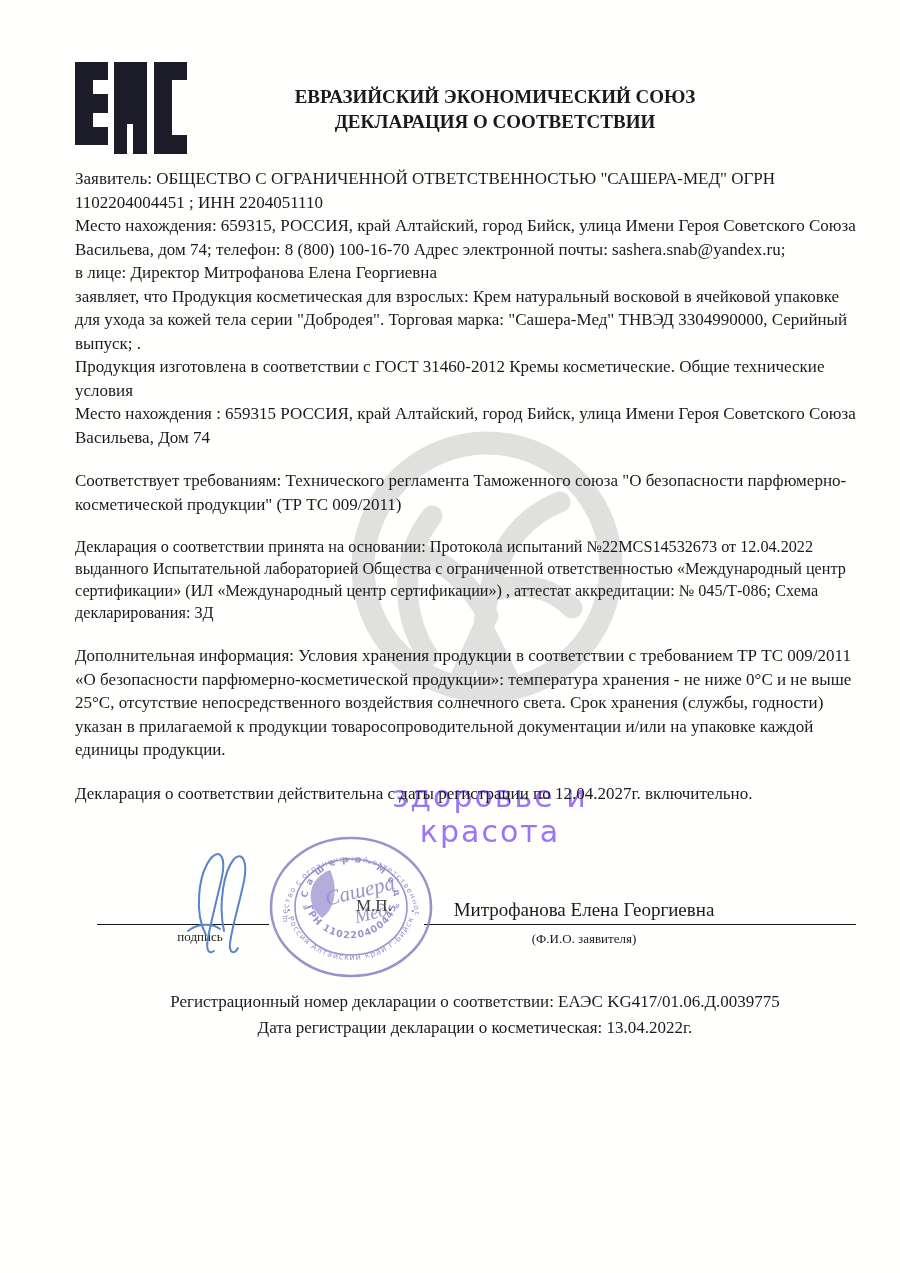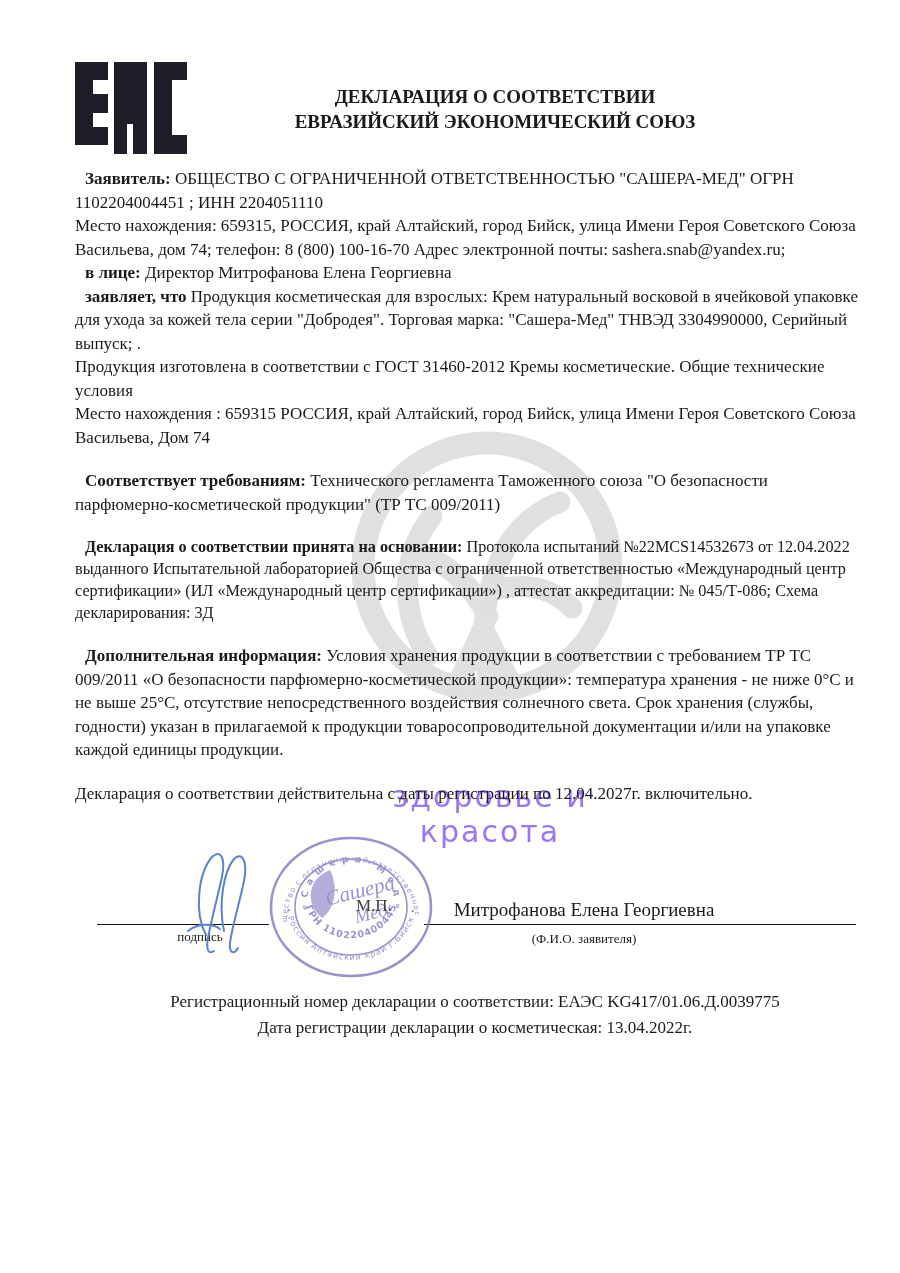--- a/index.html
+++ b/index.html
@@ -40,21 +40,21 @@
   .sig-svg{position:absolute; left:168px; top:845px; z-index:2;}
   .stamp-svg{position:absolute; left:266px; top:834px; z-index:3; opacity:.85;}
   .mp-label{position:absolute; left:356px; top:896px; font-size:17px; color:#404040; z-index:4;}
   .name-line{position:absolute; left:424px; top:924px; width:432px; border-top:1.8px solid #151515; z-index:2;}
   .applicant-name{position:absolute; left:424px; top:899px; width:320px; text-align:center; font-size:19px; z-index:2;}
   .fio-label{position:absolute; left:424px; top:931px; width:320px; text-align:center; font-size:13px; z-index:2;}
   
   .footer-line{position:absolute; left:75px; width:800px; font-size:17px; z-index:1;text-align:center;}
   .footer-line.l1{top:992px;}
   .footer-line.l2{top:1018px;}
-  b{font-weight:bold;margin-left:10px;}
+  b{font-weight:normal;}
 </style>
 </head>
 <body>
 
 <div class="page">
 
   <svg class="wm" style="left:340px; top:420px;" width="295" height="295" viewBox="0 0 295 295">
     <g stroke="#c7c7c7" stroke-width="21" fill="none" stroke-linecap="round" opacity="0.55">
       <circle cx="147" cy="147" r="124" stroke-width="23"></circle>
       <path d="M 150 268 C 140 220 142 180 160 140 C 172 112 194 92 220 82"></path>
@@ -69,22 +69,22 @@
 
   <svg class="eac-logo" width="112" height="92" viewBox="0 0 112 92">
     <g fill="#1d1d29">
       <path d="M0,0 h33 v18 h-15 v14 h15 v19 h-15 v14 h15 v18 h-33 z"></path>
       <path d="M39,92 v-92 h33 v92 h-14 v-30 h-6 v30 z"></path>
       <path d="M112,0 v18 h-15 v55 h15 v19 h-33 v-92 z"></path>
     </g>
   </svg>
 
   <div class="doc-title">
+    <div>ЕВРАЗИЙСКИЙ ЭКОНОМИЧЕСКИЙ СОЮЗ</div>
     <div>ДЕКЛАРАЦИЯ О СООТВЕТСТВИИ</div>
-    <div>ЕВРАЗИЙСКИЙ ЭКОНОМИЧЕСКИЙ СОЮЗ</div>
   </div>
 
   <div class="body-text" id="body-text">
       <p class="para"><b>Заявитель:</b> ОБЩЕСТВО С ОГРАНИЧЕННОЙ ОТВЕТСТВЕННОСТЬЮ "САШЕРА-МЕД" ОГРН 1102204004451 ; ИНН 2204051110</p>
       <p class="para">Место нахождения: 659315, РОССИЯ, край Алтайский, город Бийск, улица Имени Героя Советского Союза Васильева, дом 74; телефон: 8 (800) 100-16-70 Адрес электронной почты: sashera.snab@yandex.ru;</p>
       <p class="para"><b>в лице:</b> Директор Митрофанова Елена Георгиевна</p>
       <p class="para"><b>заявляет, что</b> Продукция косметическая для взрослых: Крем натуральный восковой в ячейковой упаковке для ухода за кожей тела серии "Добродея". Торговая марка: "Сашера-Мед" ТНВЭД 3304990000, Серийный выпуск; .</p>
       <p class="para">Продукция изготовлена в соответствии с ГОСТ 31460-2012 Кремы косметические. Общие технические условия</p>
       <p class="para">Место нахождения : 659315 РОССИЯ, край Алтайский, город Бийск, улица Имени Героя Советского Союза Васильева, Дом 74</p>
       <p class="para gap"><b>Соответствует требованиям:</b> Технического регламента Таможенного союза "О безопасности парфюмерно-косметической продукции" (ТР ТС 009/2011)</p>

